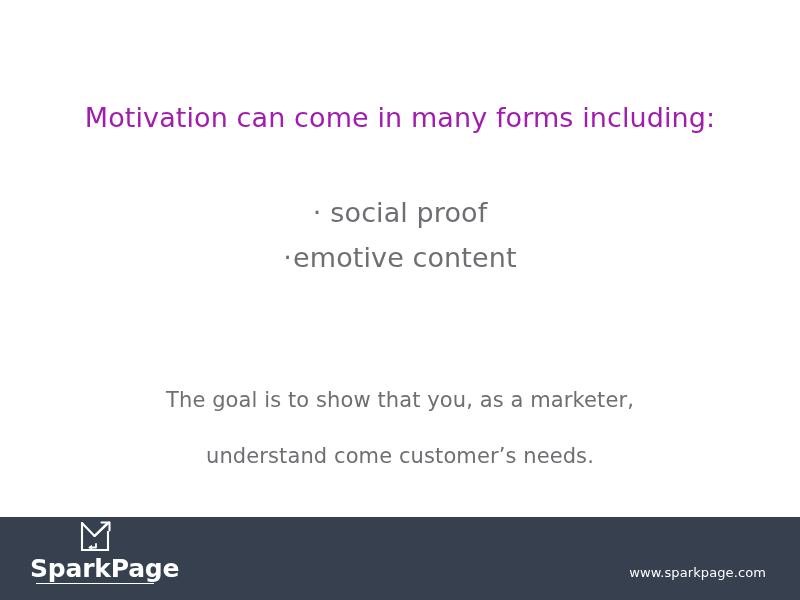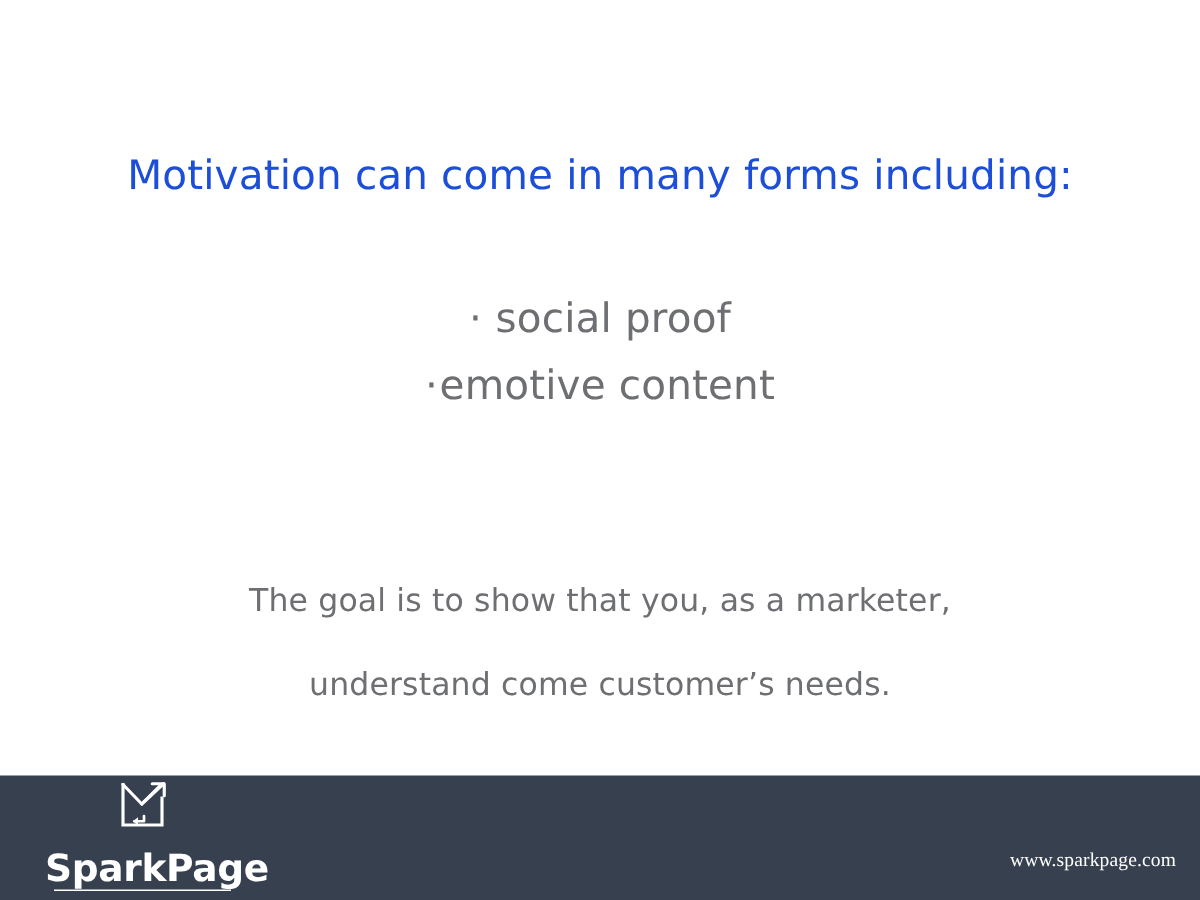--- a/index.html
+++ b/index.html
@@ -28,21 +28,21 @@
     height: 517px;
     text-align: center;
   }
   .heading {
     position: absolute;
     left: 0;
     top: 101px;
     width: 800px;
     font-size: 27px;
     font-weight: 400;
-    color: #1d4ed8;
+    color: #a21caf;
     letter-spacing: 0.1px;
     line-height: 34px;
     white-space: nowrap;
   }
   .bullet-list {
     position: absolute;
     left: 0;
     top: 190px;
     width: 800px;
     list-style: none;
@@ -96,45 +96,44 @@
     text-align: center;
   }
   .brand-mark {
     display: block;
     margin: 0 auto;
     width: 36px;
     height: 33px;
   }
   .brand-name {
     display: block;
-    margin-top: 11px;
+    margin-top: 1px;
     font-family: "DejaVu Sans", sans-serif;
     font-size: 25px;
     font-weight: 700;
     color: #ffffff;
     letter-spacing: -0.2px;
     line-height: 28px;
   }
   .brand-rule {
     display: block;
     width: 118px;
     height: 1px;
     margin: 0 auto;
     background: #ffffff;
   }
   .site-url {
     position: absolute;
-    right: 16px;
+    right: 34px;
     top: 48px;
     font-size: 13px;
     font-weight: 400;
     color: #ffffff;
     letter-spacing: 0.1px;
     white-space: nowrap;
-    font-family: Liberation Serif, serif;
   }
 </style>
 </head>
 <body>
 
 <div class="slide">
 
   <div class="content">
 
     <div class="heading">Motivation can come in many forms including:</div>

